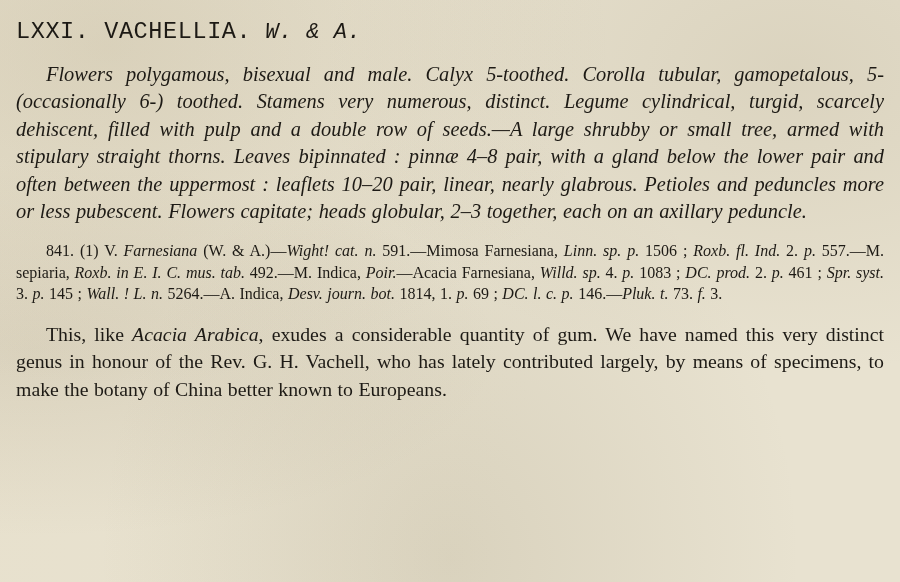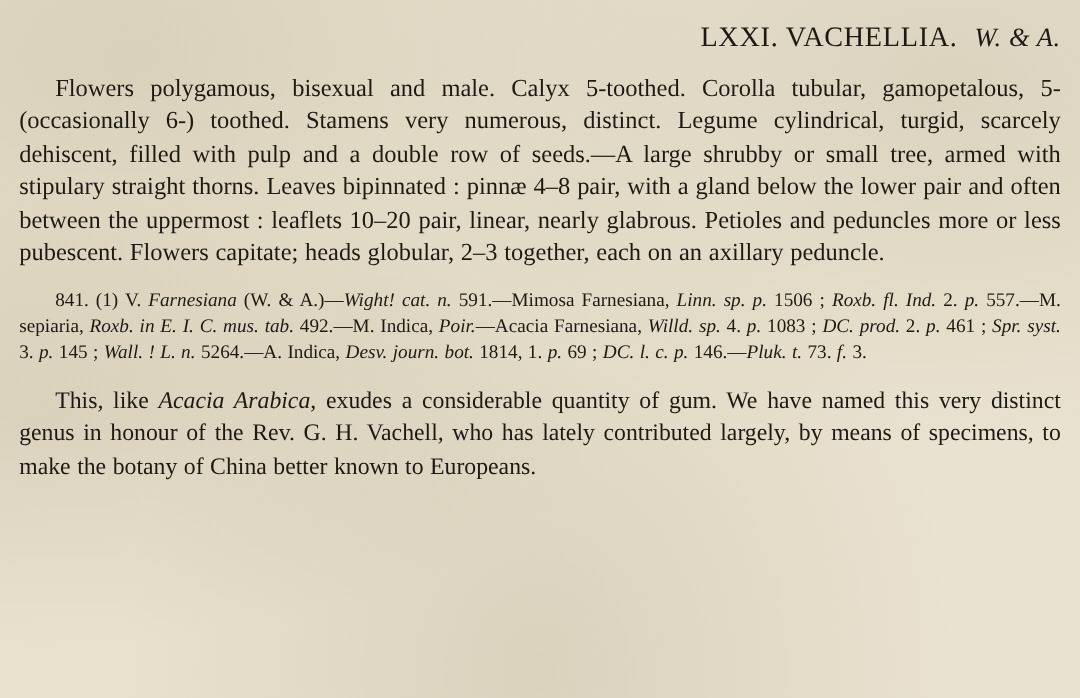--- a/index.html
+++ b/index.html
@@ -28,25 +28,26 @@
     pointer-events: none;
     z-index: 0;
   }
   .page {
     position: relative;
     z-index: 1;
     padding: 14px 16px 0 16px;
     box-sizing: border-box;
   }
   .running-head {
-    text-align: right;
+    text-align: left;
     font-size: 23.5px;
     letter-spacing: 0.6px;
     margin: 4px 0 16px 0;
     white-space: nowrap;
+    font-family: Liberation Mono, monospace;
   }
   .running-head .authority {
     font-style: italic;
     margin-left: 14px;
     font-size: 22px;
     letter-spacing: 0.5px;
   }
   .body-text {
     font-size: 20.4px;
     line-height: 1.345;
@@ -54,20 +55,21 @@
     text-justify: inter-word;
     -webkit-hyphens: none;
     hyphens: none;
     word-spacing: 0.5px;
   }
   p.para {
     margin: 0 0 0 0;
   }
   p.indent {
     text-indent: 30px;
+    font-style: italic;
   }
   p.cite {
     margin-top: 14px;
     text-indent: 30px;
     font-size: 16px;
     line-height: 1.37;
   }
   p.note {
     margin-top: 4px;
     text-indent: 30px;

